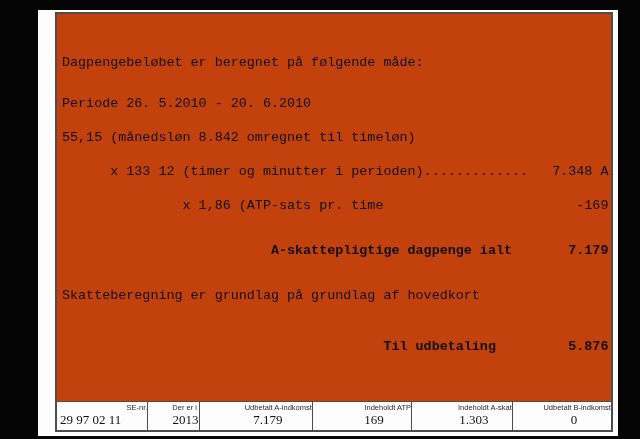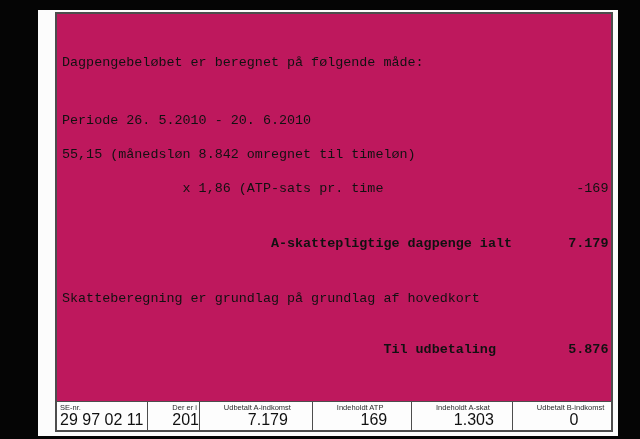--- a/index.html
+++ b/index.html
@@ -19,39 +19,39 @@
     height: 426px;
     background: #fcfcfc;
   }
   .frame {
     position: absolute;
     left: 17px;
     top: 2px;
     width: 554px;
     height: 416px;
     border: 2px solid #4d4d4d;
-    background: #be185d;
+    background: #c2410c;
   }
   .doc-text {
     position: absolute;
     left: 5px;
     top: 20px;
     right: 2px;
     color: #111;
     font-family: "Liberation Mono", monospace;
     font-size: 13.4px;
     line-height: 11.3px;
     white-space: pre;
     letter-spacing: 0;
   }
   .line { white-space: pre; height: 11.3px; }
   .bold { font-weight: bold; }
-  .m12 { margin-top: 25px; }
+  .m12 { margin-top: 8px; }
   .m22 { margin-top: 22px; }
-  .m11 { margin-top: 21px; }
+  .m11 { margin-top: 11px; }
   .m17 { margin-top: 17px; }
   .summary {
     position: absolute;
     left: 0;
     right: 0;
     bottom: 0;
     height: 28px;
     border-top: 1px solid #4d4d4d;
     display: flex;
     background: #fdfdfd;
@@ -67,40 +67,43 @@
   .c2 { width: 9.3%; }
   .c3 { width: 20.4%; }
   .c4 { width: 17.9%; }
   .c5 { width: 18.2%; }
   .c6 { width: 17.9%; }
   .cell .lbl {
     font-size: 7.5px;
     color: #2b2b2b;
     line-height: 9px;
     white-space: nowrap;
+    text-align: right;
   }
   .cell .val {
-    font-size: 16px;
+    font-size: 13px;
     color: #111;
     line-height: 15px;
     text-align: center;
     white-space: nowrap;
+    font-family: Liberation Serif, serif;
   }
   .cell .val.left { text-align: left; }
 </style>
 </head>
 <body>
 
 <div class="sheet">
   <div class="frame">
 
     <div class="doc-text">
       <div class="line">Dagpengebeløbet er beregnet på følgende måde:</div>
       <div class="line m12">Periode 26. 5.2010 - 20. 6.2010</div>
       <div class="line">55,15 (månedsløn 8.842 omregnet til timeløn)</div>
+      <div class="line">      x 133 12 (timer og minutter i perioden).............   7.348 A</div>
       <div class="line">               x 1,86 (ATP-sats pr. time                        -169</div>
       <div class="line bold m11">                          A-skattepligtige dagpenge ialt       7.179</div>
       <div class="line m11">Skatteberegning er grundlag på grundlag af hovedkort</div>
       <div class="line bold m17">                                        Til udbetaling         5.876</div>
       
       
     </div>
 
     <div class="summary">
       <div class="cell c1">

